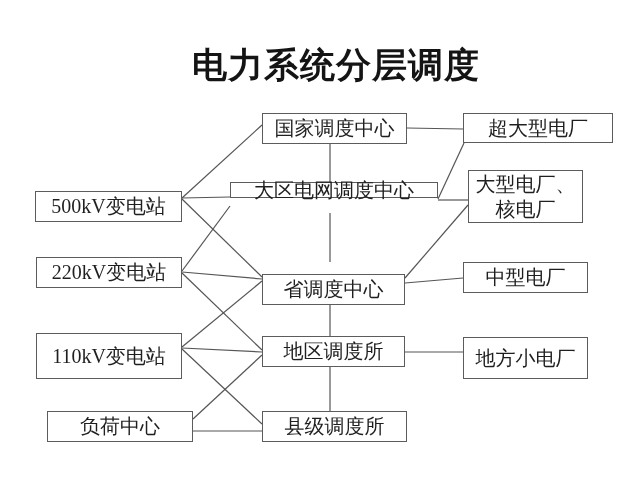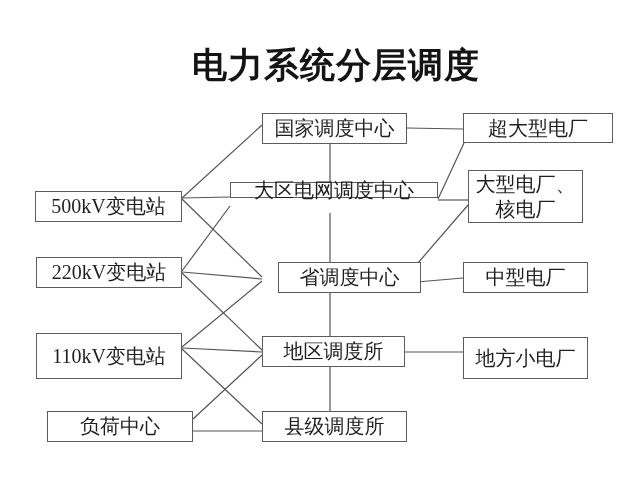--- a/index.html
+++ b/index.html
@@ -85,21 +85,21 @@
       <line x1="405" y1="283" x2="463" y2="278" stroke="#555555" stroke-width="1.2"></line>
       <line x1="405" y1="352" x2="463" y2="352" stroke="#555555" stroke-width="1.2"></line>
     </svg>
   <div id="node-layer">
       <div class="node" style="left: 35px; top: 183px; width: 147px; height: 31px; margin-top: 8px;"><span>500kV变电站</span></div>
       <div class="node" style="left: 36px; top: 257px; width: 146px; height: 31px;"><span>220kV变电站</span></div>
       <div class="node" style="left: 36px; top: 333px; width: 146px; height: 46px;"><span>110kV变电站</span></div>
       <div class="node" style="left: 47px; top: 411px; width: 146px; height: 31px;"><span>负荷中心</span></div>
       <div class="node" style="left: 262px; top: 113px; width: 145px; height: 31px;"><span>国家调度中心</span></div>
       <div class="node" style="left: 230px; top: 182px; width: 208px; height: 16px;"><span>大区电网调度中心</span></div>
-      <div class="node" style="left: 262px; top: 262px; width: 143px; height: 31px; margin-left: 16px;"><span>省调度中心</span></div>
+      <div class="node" style="left: 262px; top: 274px; width: 143px; height: 31px;"><span>省调度中心</span></div>
       <div class="node" style="left: 262px; top: 336px; width: 143px; height: 31px;"><span>地区调度所</span></div>
       <div class="node" style="left: 262px; top: 411px; width: 145px; height: 31px;"><span>县级调度所</span></div>
       <div class="node" style="left: 463px; top: 113px; width: 150px; height: 30px;"><span>超大型电厂</span></div>
       <div class="node" style="left: 468px; top: 170px; width: 115px; height: 53px;"><span>大型电厂、
 核电厂</span></div>
       <div class="node" style="left: 463px; top: 262px; width: 125px; height: 31px;"><span>中型电厂</span></div>
       <div class="node" style="left: 463px; top: 337px; width: 125px; height: 42px; font-family: Liberation Serif, serif;"><span>地方小电厂</span></div>
     </div>
 </div>
 

